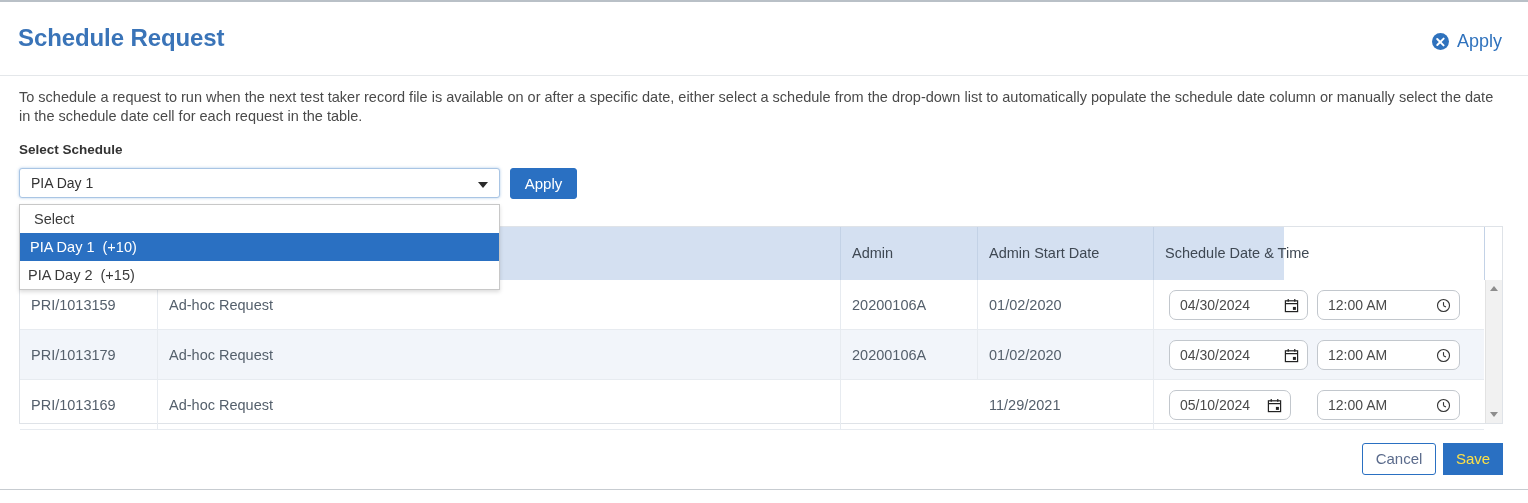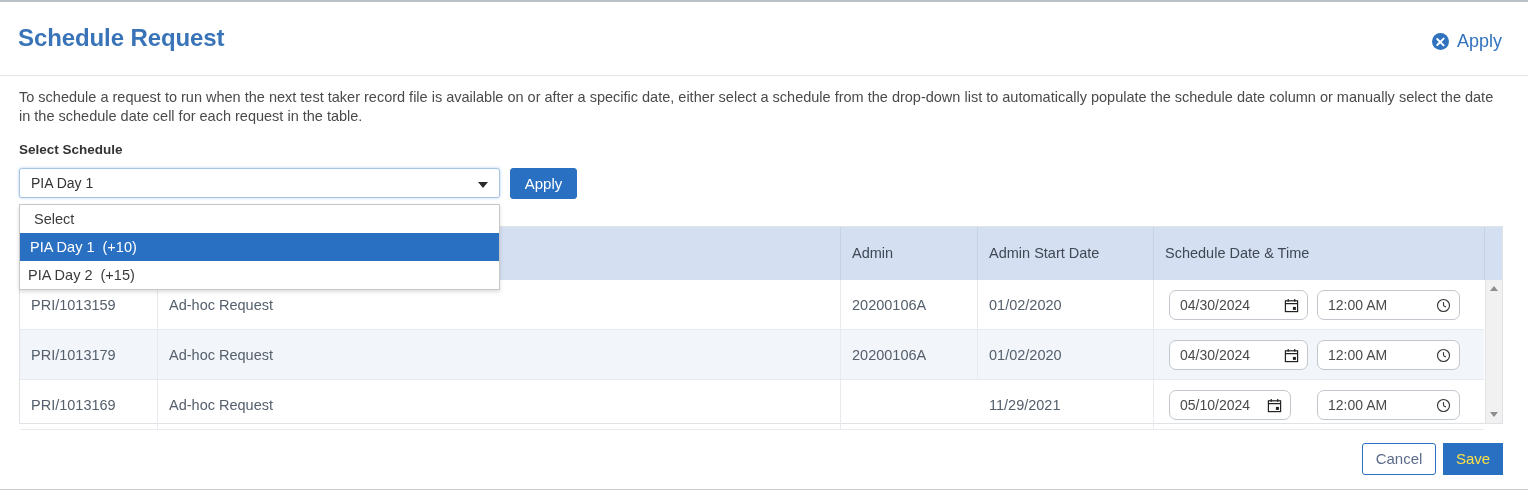--- a/index.html
+++ b/index.html
@@ -90,21 +90,21 @@
   }
   .dd-item.sel { background: #2a70c2; color: #ffffff; padding-left: 10px; }
   .dd-item.first { padding-left: 14px; }
 
   
   .table-wrap {
     position: absolute; left: 19px; top: 226px; width: 1484px; height: 198px;
     border: 1px solid #dfe3e8; background:#ffffff;
   }
   .thead {
-    position: absolute; left:0; top:0; width: 1482px; height: 53px;
+    position: absolute; left:0; top:0; width: 1264px; height: 53px;
     background: #d4e0f1;
   }
   .th {
     position: absolute; top: 0; height: 53px; line-height: 53px;
     font-size: 14.5px; color: #3f4853; padding-left: 11px;
     border-right: 1px solid #c3d2e6; white-space: nowrap;
   }
   .tbody { position: absolute; left: 0; top: 53px; width: 1482px; height: 143px; }
   .trow {
     position: absolute; left: 0; width: 1464px; height: 50px;

